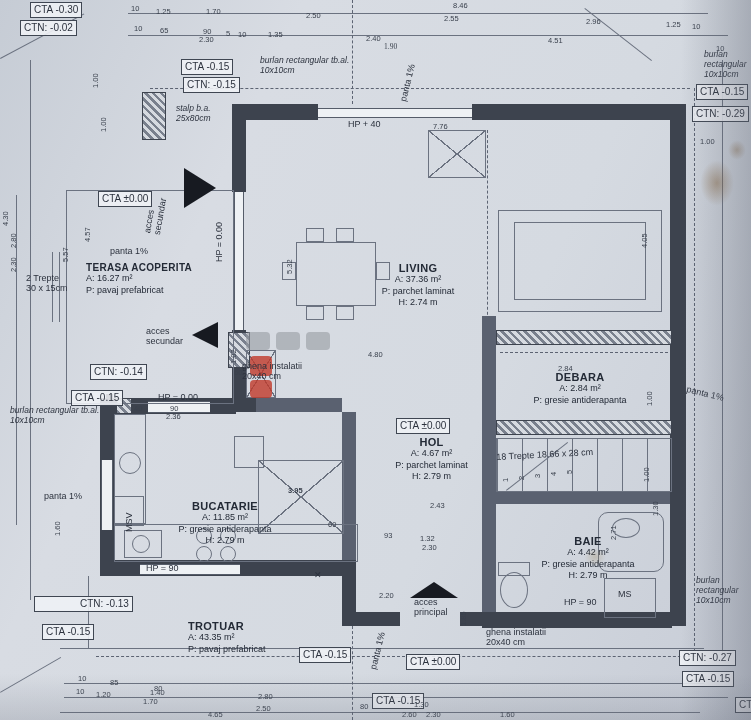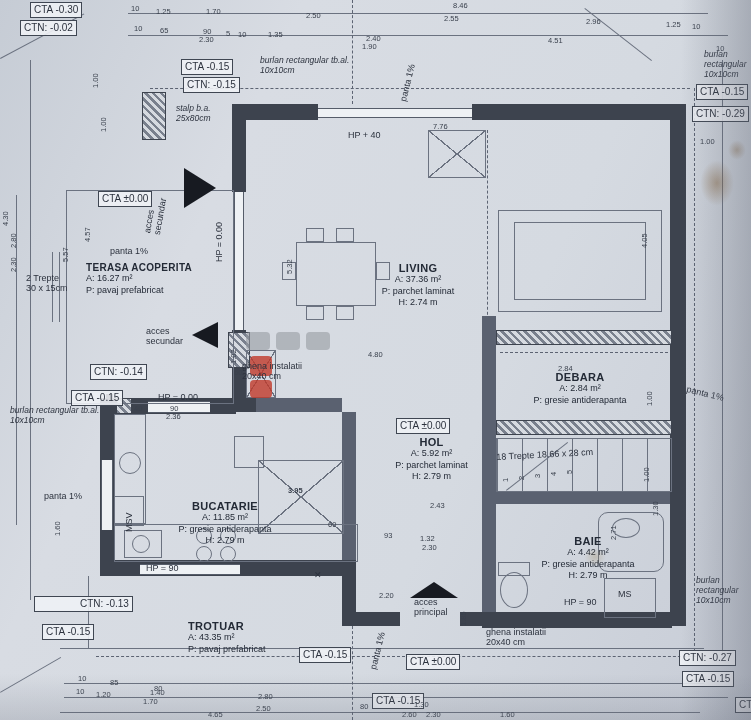--- a/index.html
+++ b/index.html
@@ -156,21 +156,21 @@
     <div class="d">P: parchet laminat</div>
     <div class="d">H: 2.74 m</div>
   </div>
   <div class="room" style="left:505px;top:371px;width:150px">
     <div class="t">DEBARA</div>
     <div class="d">A: 2.84 m²</div>
     <div class="d">P: gresie antiderapanta</div>
   </div>
   <div class="room" style="left:374px;top:436px;width:115px">
     <div class="t">HOL</div>
-    <div class="d">A: 5.92 m²</div>
+    <div class="d">A: 4.67 m²</div>
     <div class="d">P: parchet laminat</div>
     <div class="d">H: 2.79 m</div>
   </div>
   <div class="room" style="left:140px;top:500px;width:170px">
     <div class="t">BUCATARIE</div>
     <div class="d">A: 11.85 m²</div>
     <div class="d">P: gresie antiderapanta</div>
     <div class="d">H: 2.79 m</div>
   </div>
   <div class="room" style="left:508px;top:535px;width:160px">
@@ -225,21 +225,21 @@
       <div class="lbl ann" style="left: 44px; top: 491px;">panta 1%</div>
       <div class="lbl ann" style="left: 368px; top: 668px; transform: rotate(-76deg);">panta 1%</div>
       <div class="lbl ann" style="left: 142px; top: 232px; transform: rotate(-80deg);">acces
 secundar</div>
       <div class="lbl ann" style="left: 146px; top: 326px;">acces
 secundar</div>
       <div class="lbl ann" style="left: 414px; top: 597px;">acces
 principal</div>
       <div class="lbl ann" style="left: 214px; top: 262px; transform: rotate(-90deg);">HP = 0.00</div>
       <div class="lbl ann" style="left: 158px; top: 392px;">HP = 0.00</div>
-      <div class="lbl ann" style="left: 348px; top: 130px;">HP + 40</div>
+      <div class="lbl ann" style="left: 348px; top: 119px;">HP + 40</div>
       <div class="lbl ann" style="left: 146px; top: 563px;">HP = 90</div>
       <div class="lbl ann" style="left: 564px; top: 597px;">HP = 90</div>
       <div class="lbl ann" style="left: 618px; top: 589px;">MS</div>
       <div class="lbl ann" style="left: 124px; top: 532px; transform: rotate(-90deg);">MSV</div>
       <div class="lbl ann" style="left: 26px; top: 273px;">2 Trepte
 30 x 15cm</div>
       <div class="lbl ann" style="left: 496px; top: 452px; transform: rotate(-3deg);">18 Trepte 18.66 x 28 cm</div>
       <div class="lbl ann" style="left: 242px; top: 361px;">ghena instalatii
 20x40 cm</div>
       <div class="lbl ann" style="left: 486px; top: 627px;">ghena instalatii
@@ -260,21 +260,21 @@
       <div class="lbl dim" style="left: 666px; top: 21px;">1.25</div>
       <div class="lbl dim" style="left: 692px; top: 23px;">10</div>
       <div class="lbl dim" style="left: 134px; top: 25px;">10</div>
       <div class="lbl dim" style="left: 160px; top: 27px;">65</div>
       <div class="lbl dim" style="left: 203px; top: 28px;">90</div>
       <div class="lbl dim" style="left: 199px; top: 36px;">2.30</div>
       <div class="lbl dim" style="left: 226px; top: 30px;">5</div>
       <div class="lbl dim" style="left: 238px; top: 31px;">10</div>
       <div class="lbl dim" style="left: 268px; top: 31px;">1.35</div>
       <div class="lbl dim" style="left: 366px; top: 35px;">2.40</div>
-      <div class="lbl dim" style="left: 362px; top: 43px;">1.90</div>
+      <div class="lbl dim" style="left: 384px; top: 43px; font-family: Liberation Serif, serif;">1.90</div>
       <div class="lbl dim" style="left: 548px; top: 37px;">4.51</div>
       <div class="lbl dim" style="left: 716px; top: 45px;">10</div>
       <div class="lbl dim" style="left: 2px; top: 226px; transform: rotate(-90deg);">4.30</div>
       <div class="lbl dim" style="left: 10px; top: 248px; transform: rotate(-90deg);">2.80</div>
       <div class="lbl dim" style="left: 10px; top: 272px; transform: rotate(-90deg);">2.30</div>
       <div class="lbl dim" style="left: 84px; top: 242px; transform: rotate(-90deg);">4.57</div>
       <div class="lbl dim" style="left: 62px; top: 262px; transform: rotate(-90deg);">5.57</div>
       <div class="lbl dim" style="left: 92px; top: 88px; transform: rotate(-90deg);">1.00</div>
       <div class="lbl dim" style="left: 100px; top: 132px; transform: rotate(-90deg);">1.00</div>
       <div class="lbl dim" style="left: 54px; top: 536px; transform: rotate(-90deg);">1.60</div>

